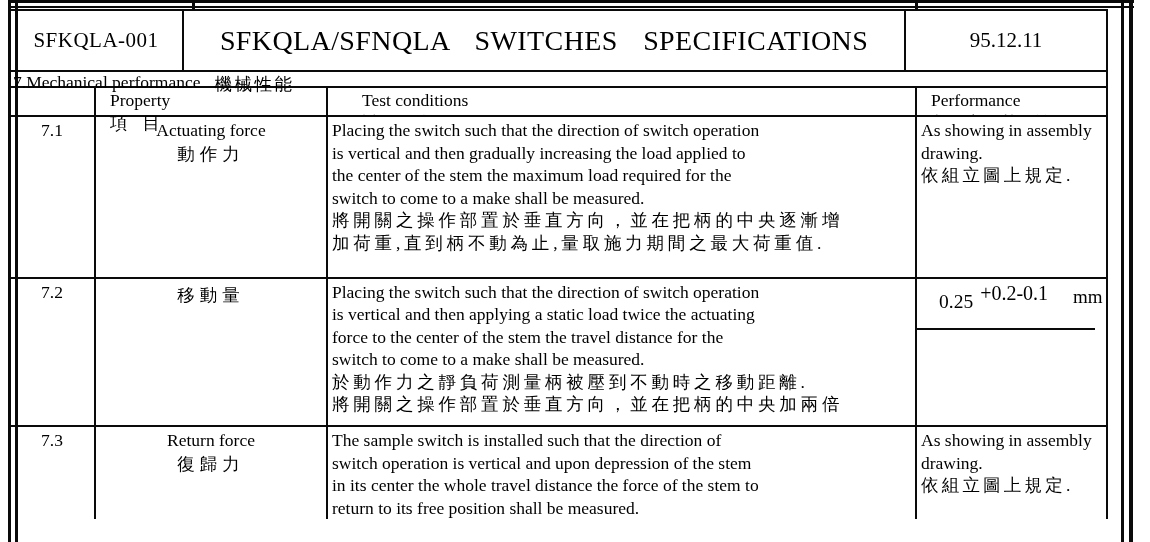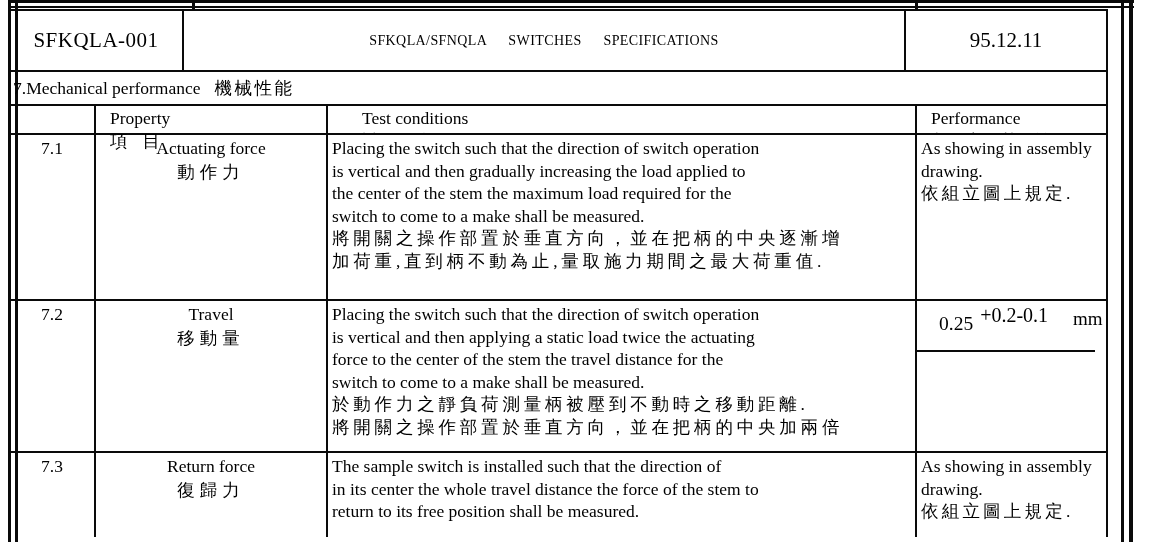--- a/index.html
+++ b/index.html
@@ -18,27 +18,27 @@
   .tick { top:0; width:2.5px; height:10px; }
   .tick-a { left:192px; }
   .tick-b { left:915px; }
 
   .sheet { position:absolute; left:8px; top:9px; width:1100px; }
 
   
   .hdr-box { display:flex; height:63px; border:2px solid #0a0a0a; }
   .hdr-c1 { width:174px; border-right:2px solid #0a0a0a; display:flex; align-items:center; justify-content:center; font-size:21px; letter-spacing:0.5px; }
   .hdr-c2 { flex:1; display:flex; flex-direction:column; align-items:center; justify-content:center; border-right:2px solid #0a0a0a; }
-  .hdr-title-en { font-size:14px; word-spacing:18px; letter-spacing:0.4px; margin-top:1px; }
+  .hdr-title-en { font-size:28px; word-spacing:18px; letter-spacing:0.4px; margin-top:1px; }
   .hdr-title-cjk-row { font-size:20.5px; margin-top:3px; white-space:nowrap; }
   .hdr-title-cjk-row .cjk-wide { letter-spacing:13px; margin-left:12px; }
   .hdr-c3 { width:200px; display:flex; align-items:center; justify-content:center; font-size:21px; }
 
   
-  .section-row { height:32px; border-left:2px solid #0a0a0a; border-right:2px solid #0a0a0a; display:flex; align-items:center; padding-left:3px; font-size:17.5px; white-space:nowrap; }
+  .section-row { height:14px; border-left:2px solid #0a0a0a; border-right:2px solid #0a0a0a; display:flex; padding-left:3px; font-size:17.5px; white-space:nowrap; }
   .section-row .cjk-sec { letter-spacing:2.5px; margin-left:14px; }
 
   
   .tbl { border:2px solid #0a0a0a; border-bottom:none; height:433px; display:flex; flex-direction:column; overflow:hidden; }
   .trow { display:flex; border-bottom:2px solid #0a0a0a; }
   .trow.last { border-bottom:none; flex:1; }
   .c-num  { width:86px;  border-right:2px solid #0a0a0a; text-align:center; font-size:17.5px; padding-top:3px; }
   .c-prop { width:232px; border-right:2px solid #0a0a0a; text-align:center; font-size:17.5px; padding-top:3px; }
   .c-cond { width:589px; border-right:2px solid #0a0a0a; font-size:17.5px; padding:2px 3px 0 4px; overflow:hidden; }
   .c-perf { flex:1; font-size:17.5px; padding:2px 2px 0 4px; position:relative; overflow:hidden; }
@@ -135,21 +135,20 @@
       <div class="c-perf">
         <div class="perf-line">As showing in assembly</div>
         <div class="perf-line">drawing.</div>
         <div class="perf-line cjk">依組立圖上規定.</div>
       </div>
     </div>
 
     <div class="trow row-72">
       <div class="c-num">7.2</div>
       <div class="c-prop">
-        <div>Travel</div>
         <div class="prop-cjk">移動量</div>
       </div>
       <div class="c-cond">
         <div class="cond-line">Placing the switch such that the direction of switch operation</div>
         <div class="cond-line">is vertical and then applying a static load twice the actuating</div>
         <div class="cond-line">force to the center of the stem the travel distance for the</div>
         <div class="cond-line">switch to come to a make shall be measured.</div>
         <div class="cond-line cjk">於動作力之靜負荷測量柄被壓到不動時之移動距離.</div>
         <div class="cond-line cjk">將開關之操作部置於垂直方向，並在把柄的中央加兩倍</div>
       </div>
@@ -167,20 +166,21 @@
     </div>
 
     <div class="trow last">
       <div class="c-num">7.3</div>
       <div class="c-prop">
         <div>Return force</div>
         <div class="prop-cjk">復歸力</div>
       </div>
       <div class="c-cond">
         <div class="cond-line">The sample switch is installed such that the direction of</div>
+        <div class="cond-line">switch operation is vertical and upon depression of the stem</div>
         <div class="cond-line">in its center the whole travel distance the force of the stem to</div>
         <div class="cond-line">return to its free position shall be measured.</div>
       </div>
       <div class="c-perf">
         <div class="perf-line">As showing in assembly</div>
         <div class="perf-line">drawing.</div>
         <div class="perf-line cjk">依組立圖上規定.</div>
       </div>
     </div>
 

